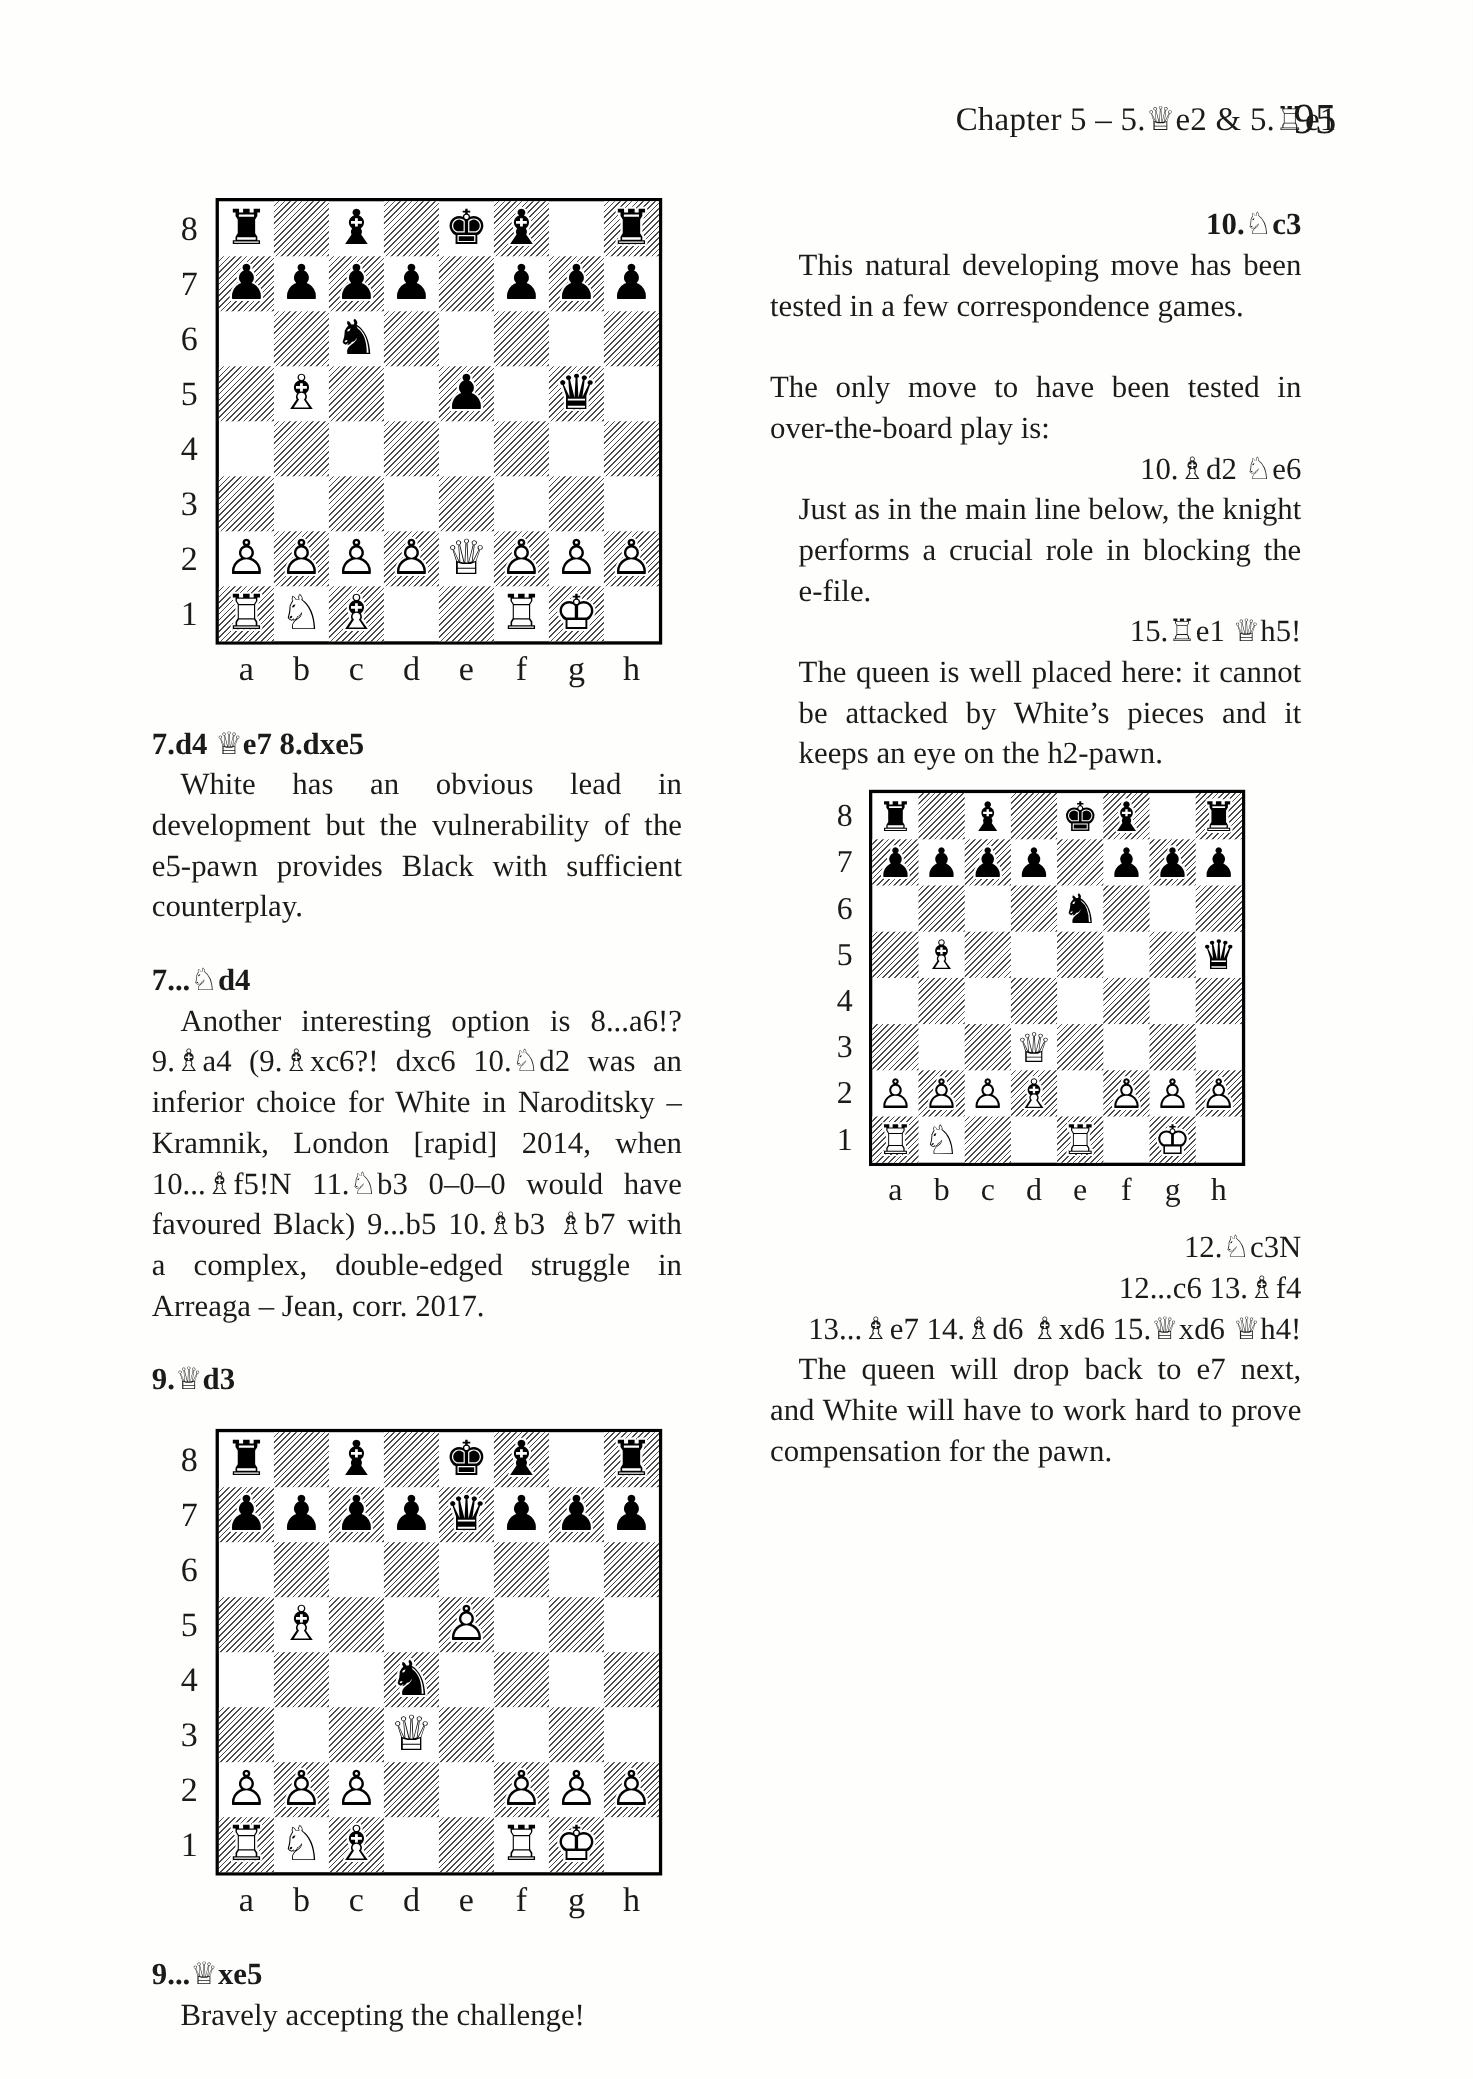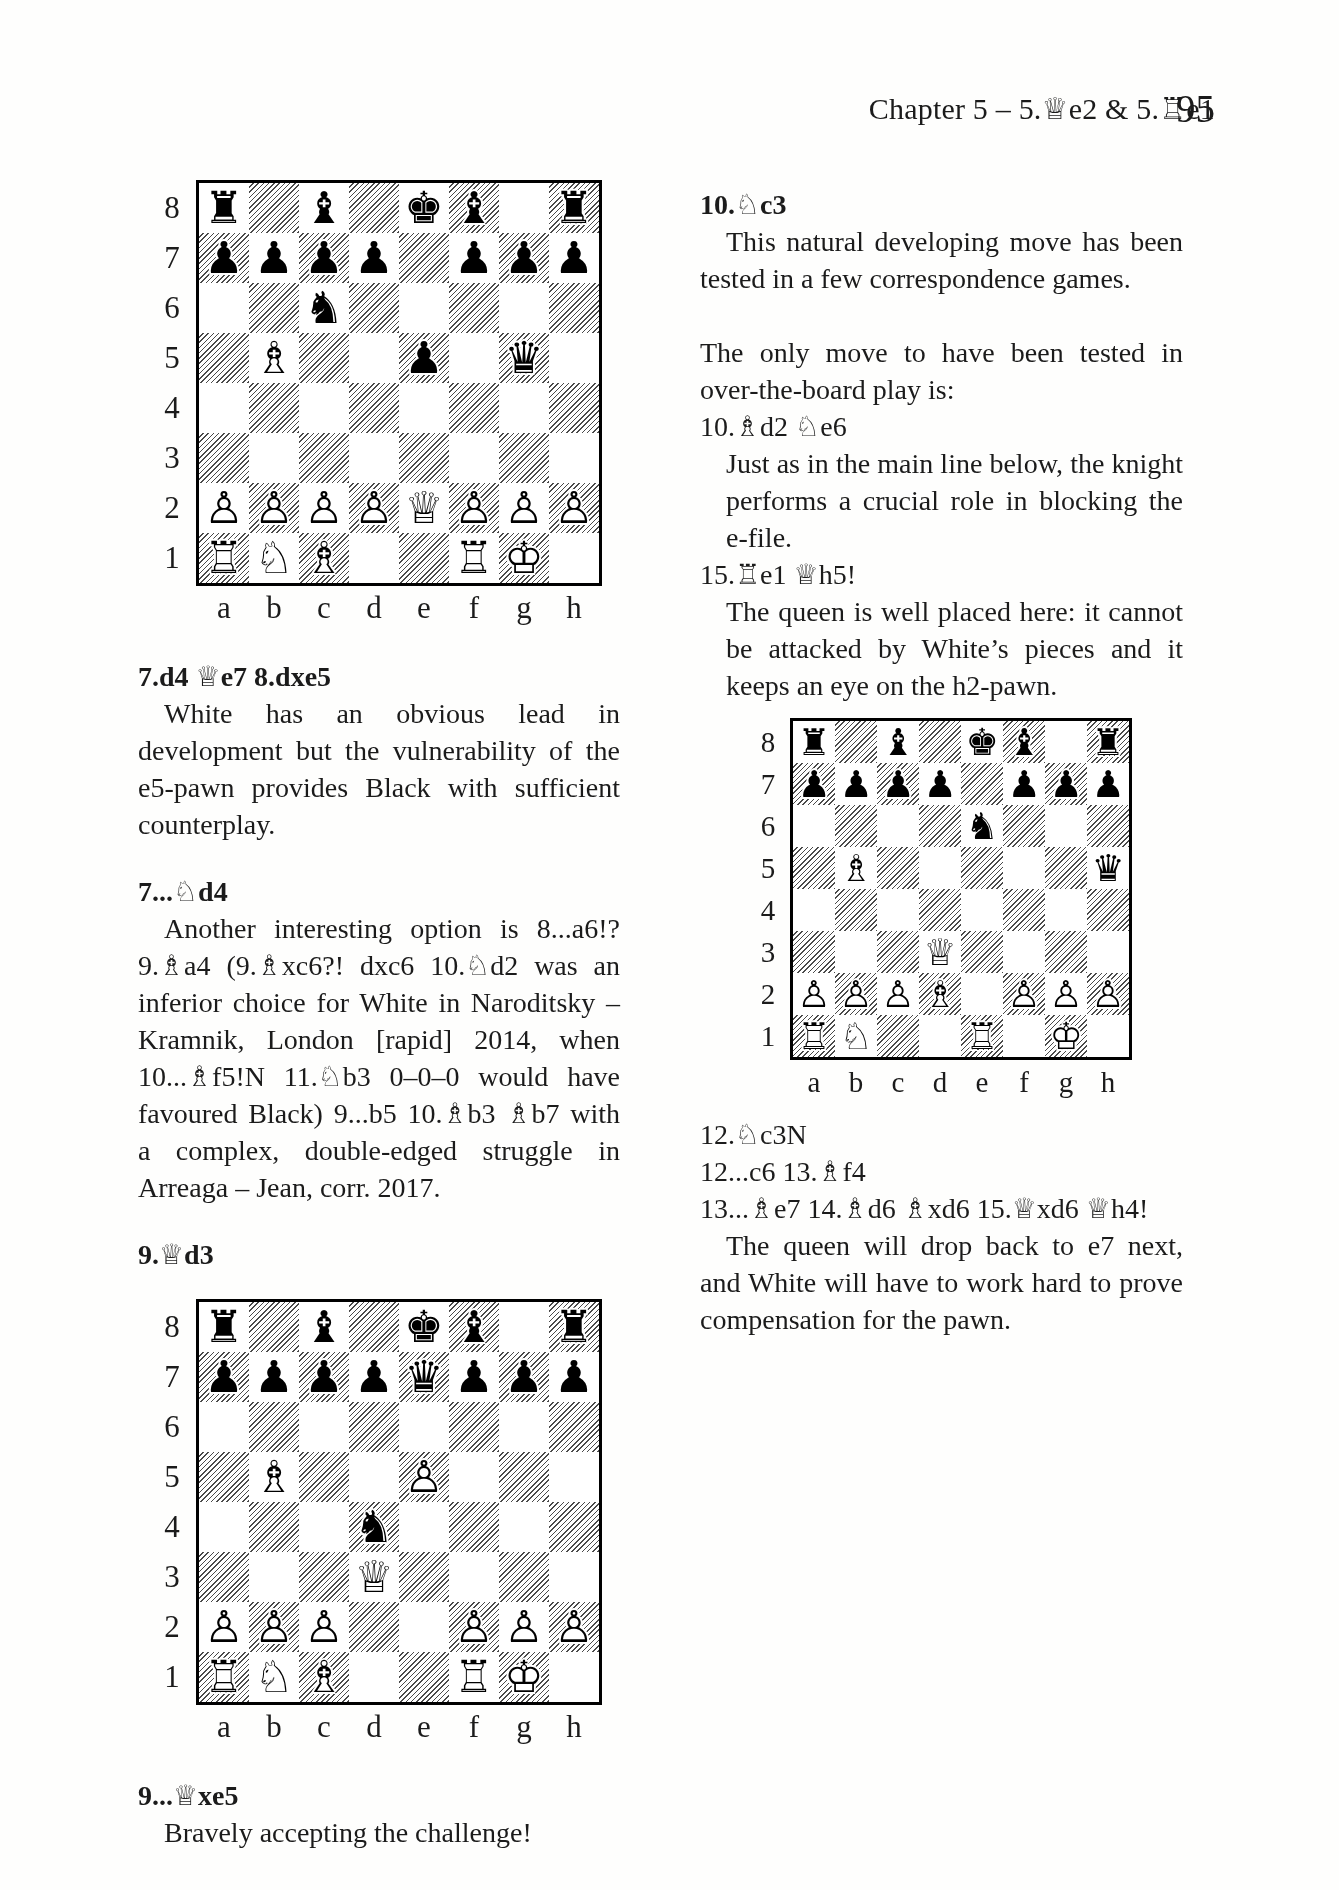--- a/index.html
+++ b/index.html
@@ -16,25 +16,25 @@
   .page-header{position:absolute;left:138px;right:124px;top:90px;height:40px;}
   .chapter-title{text-align:right;font-size:30px;letter-spacing:.2px;}
   .page-number{position:absolute;right:0;top:0;font-size:39px;}
 
   .col{position:absolute;top:150px;}
   .col-left{left:138px;width:482px;}
   .col-right{left:700px;width:483px;}
 
   .move-heading{font-weight:bold;font-size:28px;line-height:37px;margin:30px 0 0 0;}
   .col-left > .diagram:first-child{margin-top:30px;}
-  .col-right > .move-heading:first-child{margin-top:36px;}
+  .col-right > .move-heading:first-child{margin-top:36px;text-align:right;}
   .note{margin:0;text-align:justify;}
   .note.indent{text-indent:26px;}
   .note.block{margin-left:26px;text-align:justify;}
-  .moveline{margin:0;}
+  .moveline{margin:0;text-align:right;}
   .gap{height:37px;}
   .mt-md{margin-top:26px;}
   .mt-sm{margin-top:14px;}
 
   
   .diagram{display:grid;grid-template-columns:var(--lbl) auto;}
   .diagram.lg{--sq:50px;--lbl:48px;--pf:44px;--lblf:31px;margin-left:10px;}
   .diagram.sm{--sq:42px;--lbl:44px;--pf:37px;--lblf:29px;margin-left:46px;}
   .rank-labels{display:grid;grid-auto-rows:var(--sq);padding-top:3px;}
   .rank-label{width:var(--lbl);text-align:center;line-height:var(--sq);font-size:var(--lblf);}

